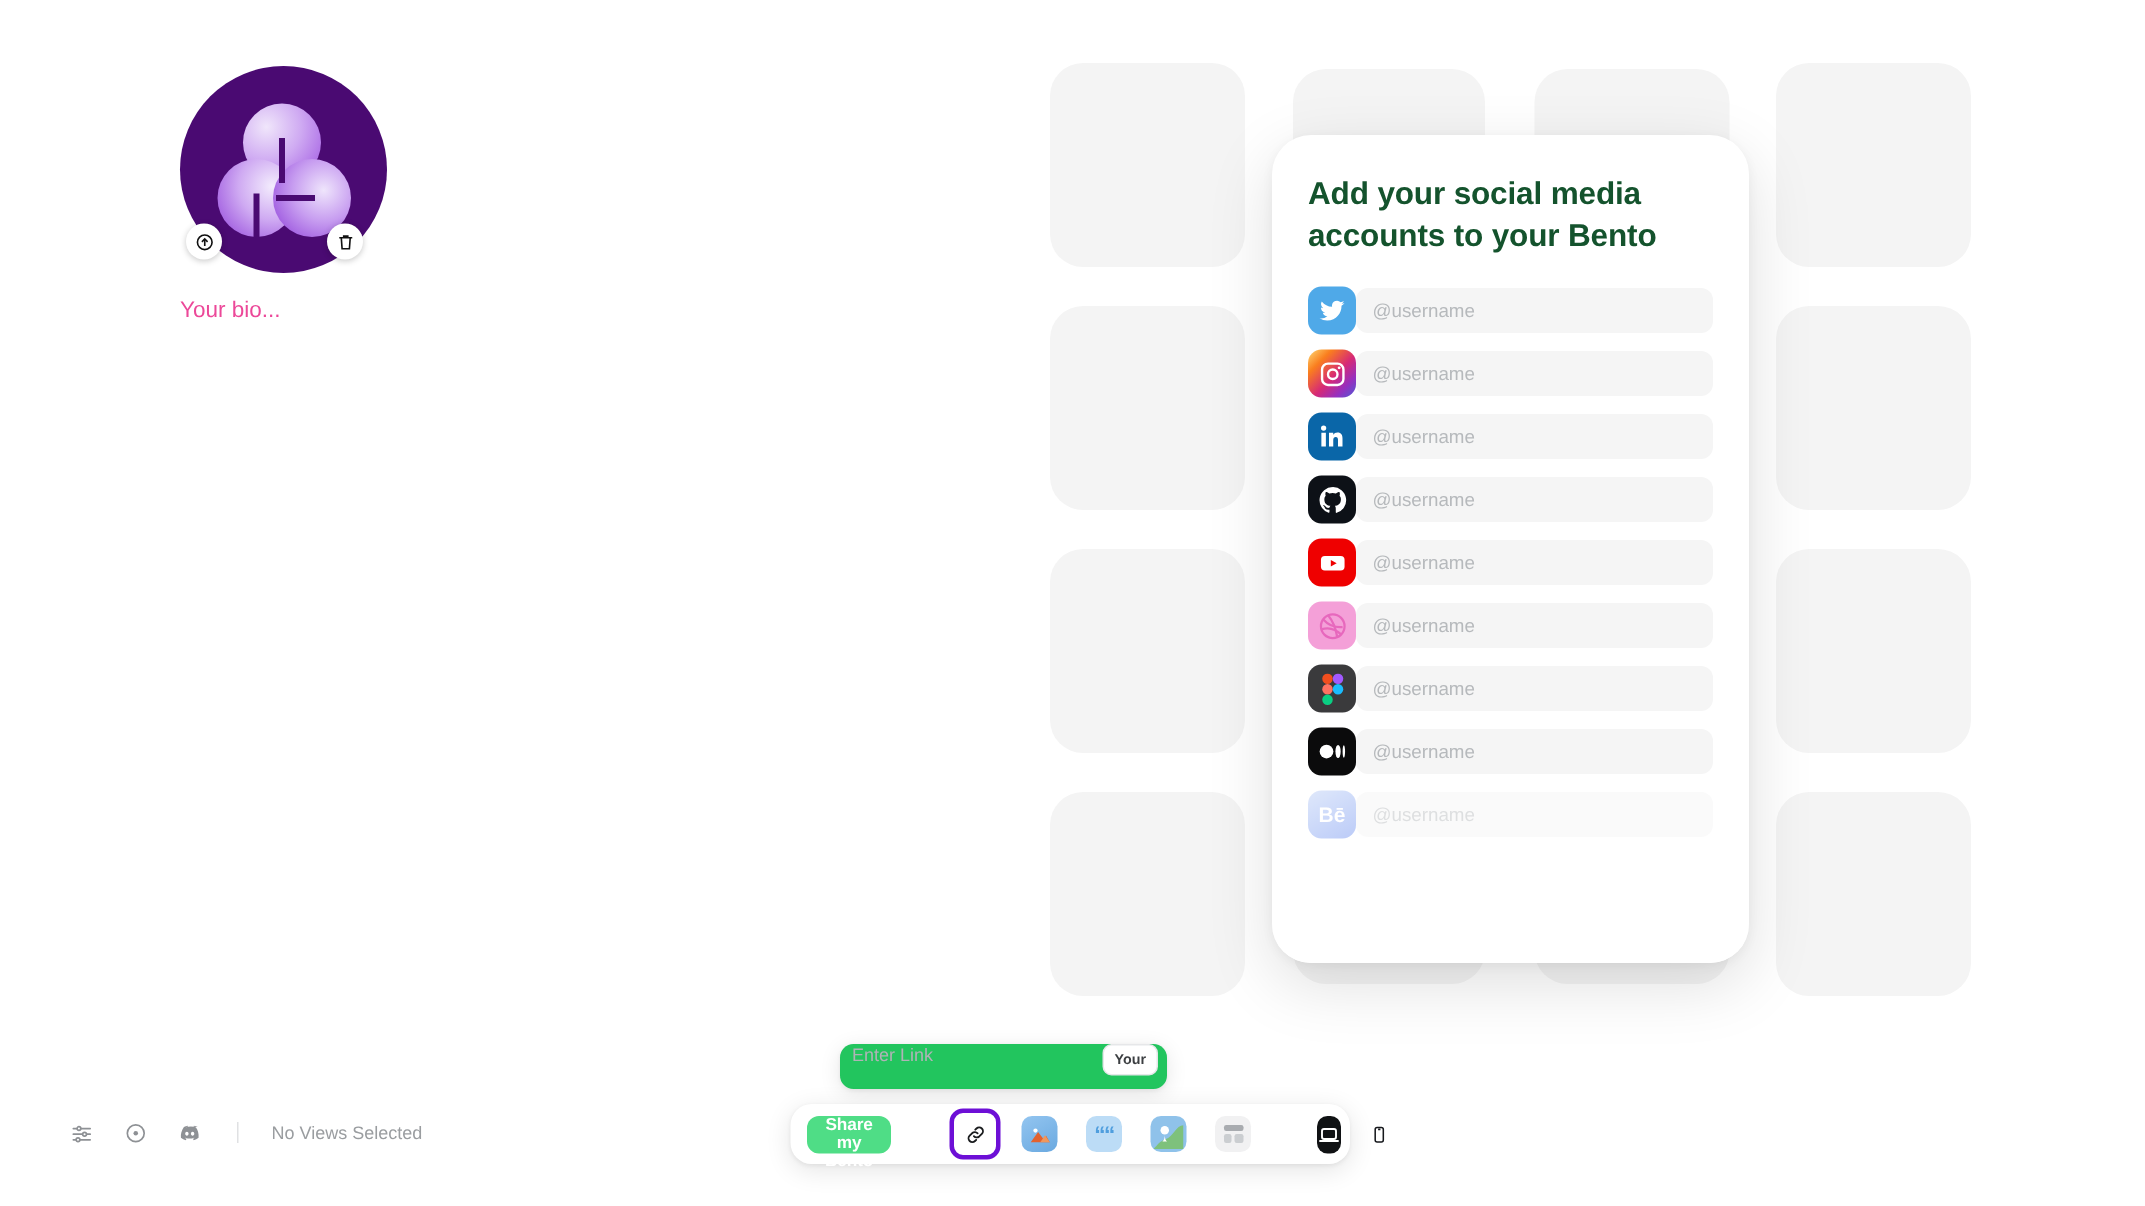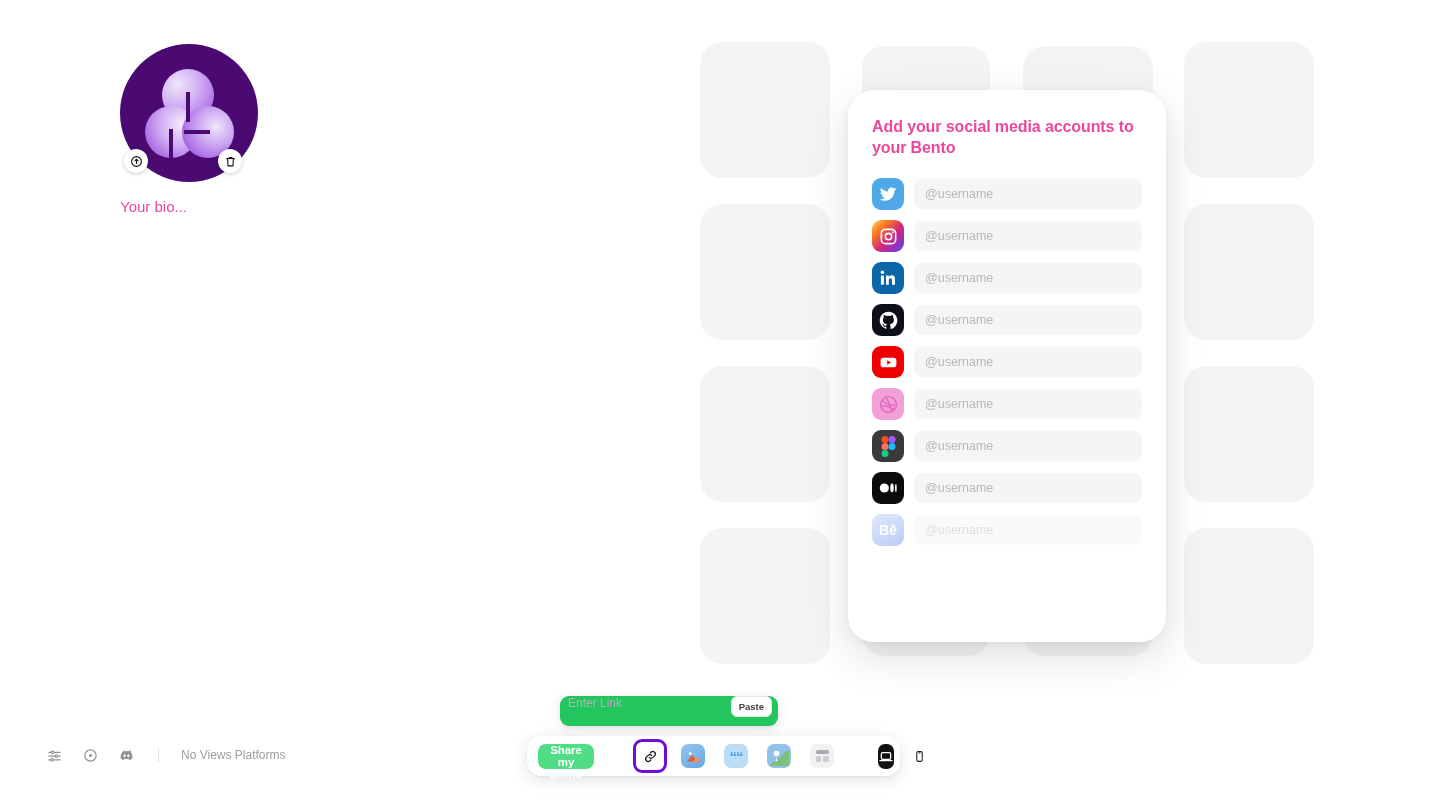--- a/index.html
+++ b/index.html
@@ -50,25 +50,25 @@
   .bio { margin-top: 16px; font-size: 15px; color: #ec4899; }
 
   
   .modal {
     position: absolute; left: 848px; top: 90px; width: 318px; height: 552px;
     background: #ffffff; border-radius: 26px;
     box-shadow: 0 14px 44px rgba(0,0,0,.13), 0 2px 8px rgba(0,0,0,.05);
     padding: 26px 24px 0 24px; overflow: hidden;
   }
   .modal h2 {
-    font-size: 16px; font-weight: 700; color: #ec4899;
+    font-size: 21px; font-weight: 700; color: #14532d;
     line-height: 1.32; letter-spacing: -0.1px; margin-bottom: 20px;
   }
   .rows { position: relative; }
-  .srow { display: flex; align-items: center; gap: 10px; margin-bottom: 10px; }
+  .srow { display: flex; align-items: center; margin-bottom: 10px; }
   .sicon {
     width: 32px; height: 32px; border-radius: 9px; flex: 0 0 32px;
     display: flex; align-items: center; justify-content: center;
     cursor: pointer; position: relative; overflow: hidden;
   }
   .sinput {
     flex: 1; height: 30px; border-radius: 8px; background: #f5f5f5;
     border: none; outline: none; padding: 0 11px;
     font-size: 12.5px; font-family: "Liberation Sans", sans-serif;
     color: #6b6f73;
@@ -280,21 +280,21 @@
             <span style="color:#fff;font-size:14px;font-weight:700;font-family:'Liberation Sans',sans-serif;">Bē</span>
           </div>
           <input type="text" class="sinput" placeholder="@username" style="">
         </div>
       </div>
     <div class="fade-mask"></div>
   </div>
 
   <div class="link-pop">
     <input class="link-input" type="text" placeholder="Enter Link" style="">
-    <button class="paste-btn">Paste</button>
+    <button class="paste-btn">Your</button>
   </div>
 
   <div class="toolbar">
     <button class="share-btn">Share my Bento</button>
     <div class="tb-sep"></div>
 
     <div class="tb-icon sel">
       <svg width="15" height="15" viewBox="0 0 24 24" fill="none" stroke="#1a1c1e" stroke-width="2" stroke-linecap="round">
         <path d="M10 13.5a4 4 0 0 0 5.7.3l2.8-2.8a4 4 0 0 0-5.7-5.7l-1.3 1.3"></path>
         <path d="M14 10.5a4 4 0 0 0-5.7-.3l-2.8 2.8a4 4 0 0 0 5.7 5.7l1.3-1.3"></path>
@@ -361,15 +361,15 @@
         <circle cx="12" cy="12" r="9"></circle>
           <circle cx="12" cy="12" r="2.4" fill="#8e9195" stroke="none"></circle>
       </svg>
     </div>
     <div class="f-icon">
       <svg width="17" height="17" viewBox="0 0 24 24" fill="#8e9195">
         <path d="M19.5 6.2A15 15 0 0 0 15.9 5l-.3.6a12 12 0 0 1 3 1.2 13.7 13.7 0 0 0-10.8-.2l-.4.2A12 12 0 0 1 10.4 5.6L10.1 5A15 15 0 0 0 6.5 6.2C4.1 9.6 3.4 13 3.7 16.3A14.8 14.8 0 0 0 8.2 18.6l.9-1.4a9.7 9.7 0 0 1-1.5-.7l.4-.3a10.5 10.5 0 0 0 8 0l.4.3a9.7 9.7 0 0 1-1.5.7l.9 1.4a14.8 14.8 0 0 0 4.5-2.3c.4-3.9-.6-7.3-2.8-10.1ZM9.3 14.3c-.9 0-1.6-.8-1.6-1.8s.7-1.8 1.6-1.8 1.6.8 1.6 1.8-.7 1.8-1.6 1.8Zm5.4 0c-.9 0-1.6-.8-1.6-1.8s.7-1.8 1.6-1.8 1.6.8 1.6 1.8-.7 1.8-1.6 1.8Z"></path>
       </svg>
     </div>
     <div class="f-sep"></div>
-    <div class="f-text">No Views Platforms</div>
+    <div class="f-text">No Views Selected</div>
   </div>
 </div>
 
 </body></html>

